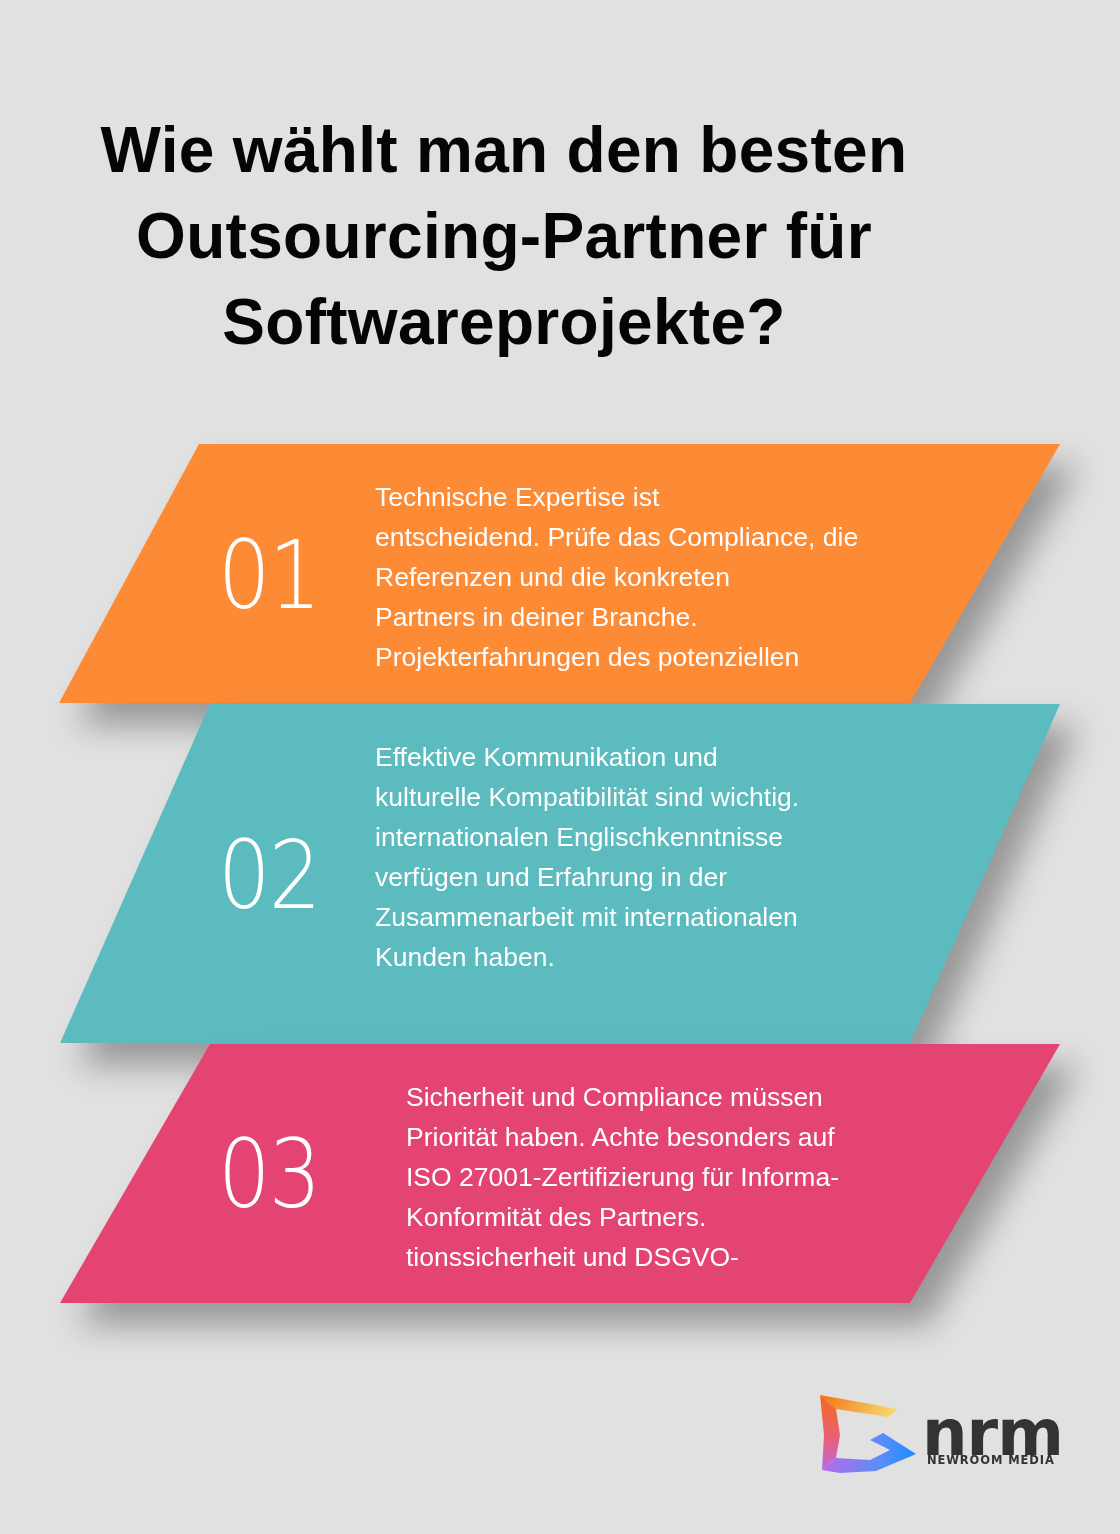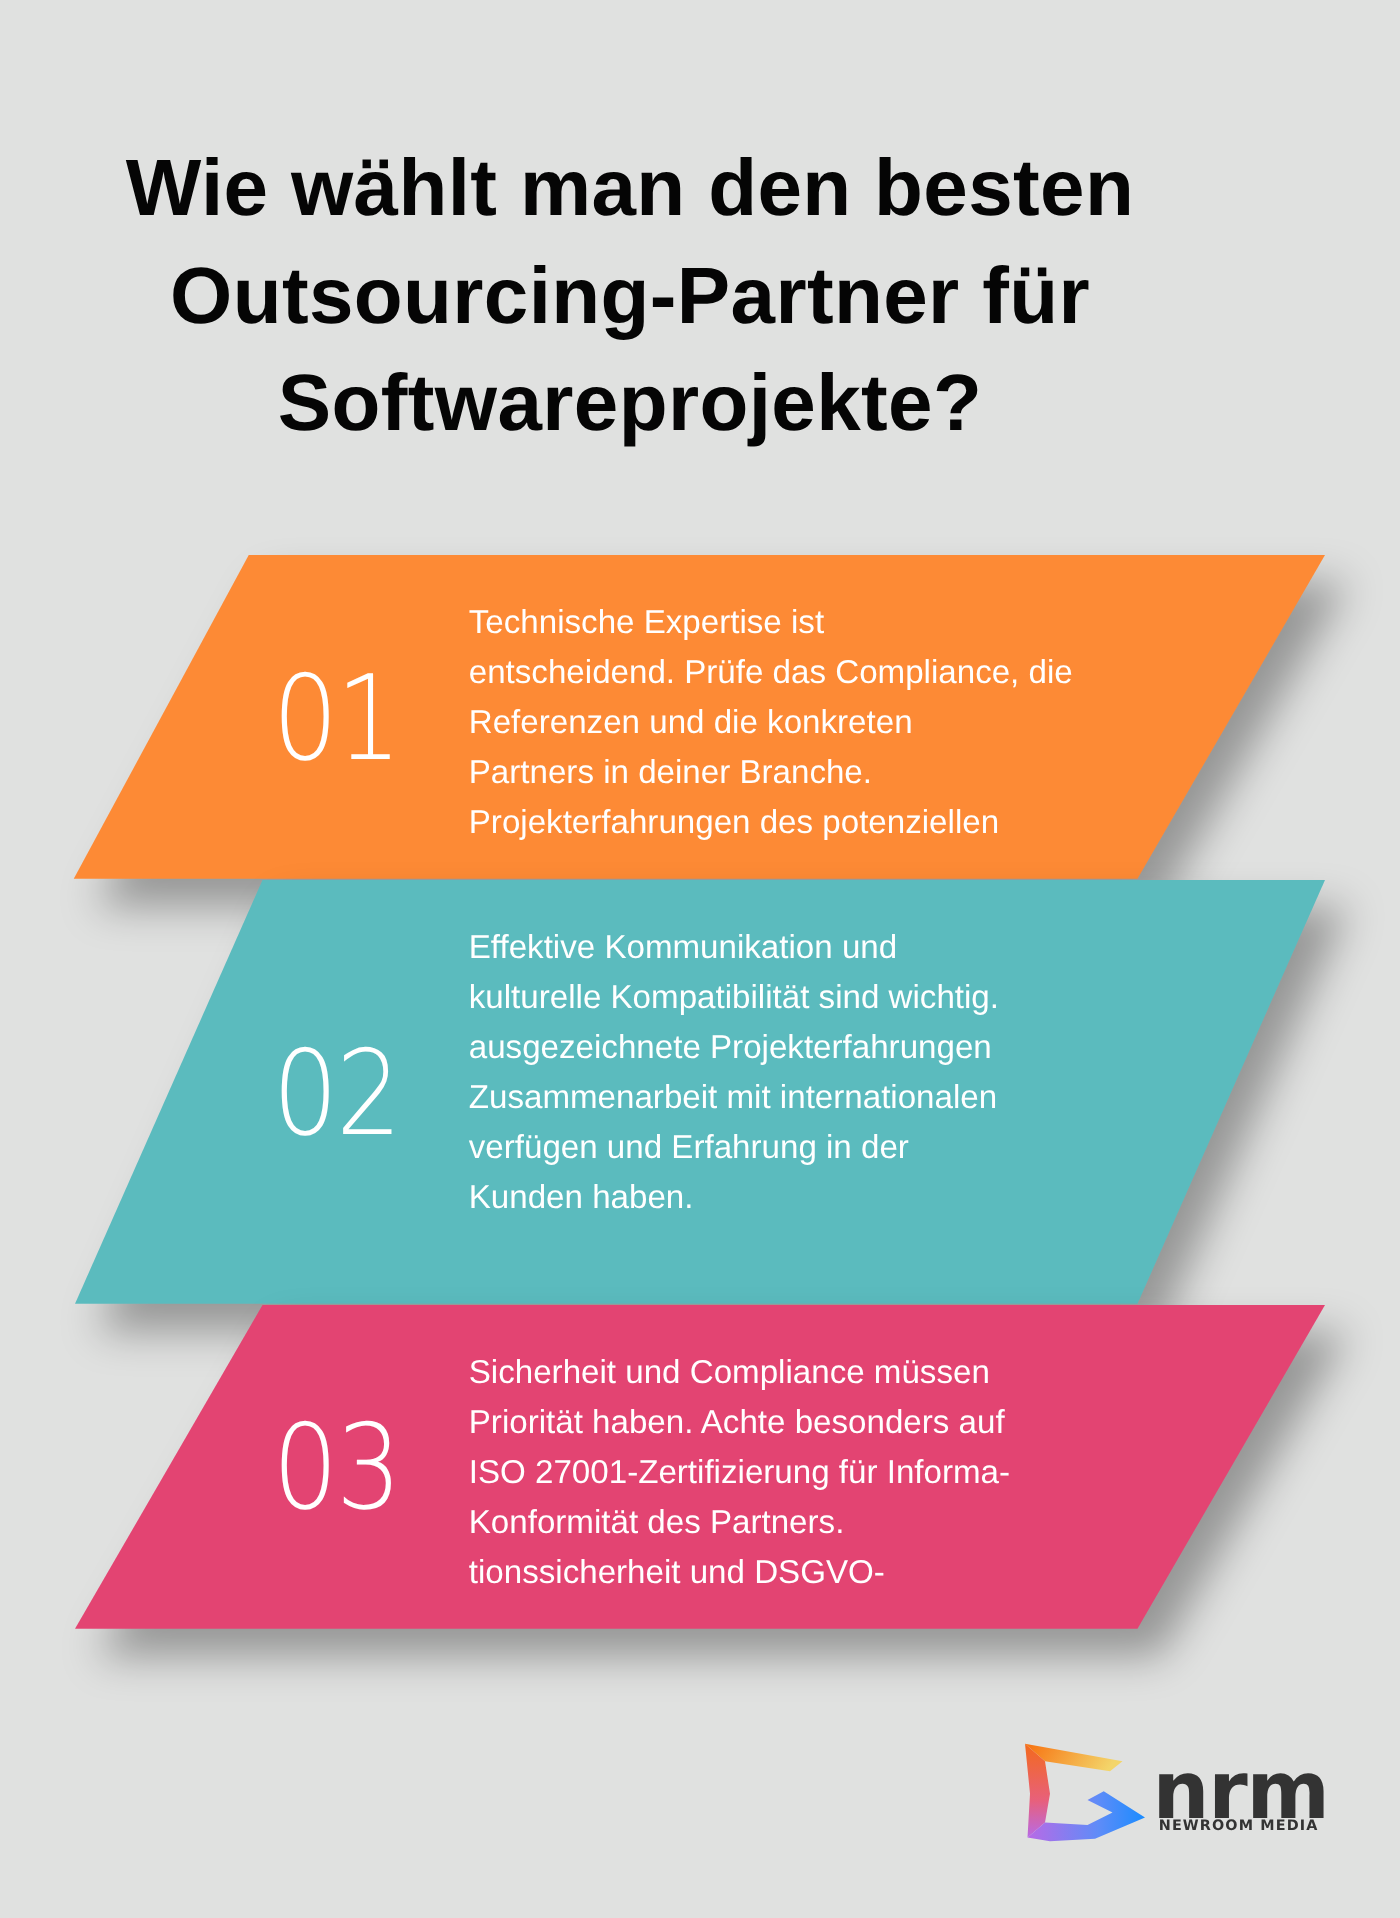--- a/index.html
+++ b/index.html
@@ -115,35 +115,35 @@
 <div class="card" style="top:704px; height:339px;">
   <div class="shape">
     <svg viewBox="0 0 1120 339" preserveAspectRatio="none">
       <polygon points="210,0 1060,0 910,339 60,339" fill="#5bbbbe"></polygon>
     </svg>
   </div>
   <div class="num" style="top:122px;"><span>02</span></div>
   <div class="text" style="top:33px;">
     <span class="line">Effektive Kommunikation und</span>
     <span class="line">kulturelle Kompatibilität sind wichtig.</span>
-    <span class="line">ausgezeichnete Projekterfahrungen</span>
+    <span class="line">internationalen Englischkenntnisse</span>
+    <span class="line">verfügen und Erfahrung in der</span>
     <span class="line">Zusammenarbeit mit internationalen</span>
-    <span class="line">verfügen und Erfahrung in der</span>
     <span class="line">Kunden haben.</span>
   </div>
 </div>
 
 <div class="card" style="top:1044px; height:259px;">
   <div class="shape">
     <svg viewBox="0 0 1120 259" preserveAspectRatio="none">
       <polygon points="210,0 1060,0 910,259 60,259" fill="#e34472"></polygon>
     </svg>
   </div>
   <div class="num" style="top:81px;"><span>03</span></div>
-  <div class="text" style="top:33px;">
+  <div class="text" style="top:33px;margin-left:31px;">
     <span class="line">Sicherheit und Compliance müssen</span>
     <span class="line">Priorität haben. Achte besonders auf</span>
     <span class="line">ISO 27001-Zertifizierung für Informa-</span>
     <span class="line">Konformität des Partners.</span>
     <span class="line">tionssicherheit und DSGVO-</span>
   </div>
 </div>
 
 <div class="logo">
   <div class="mark">

